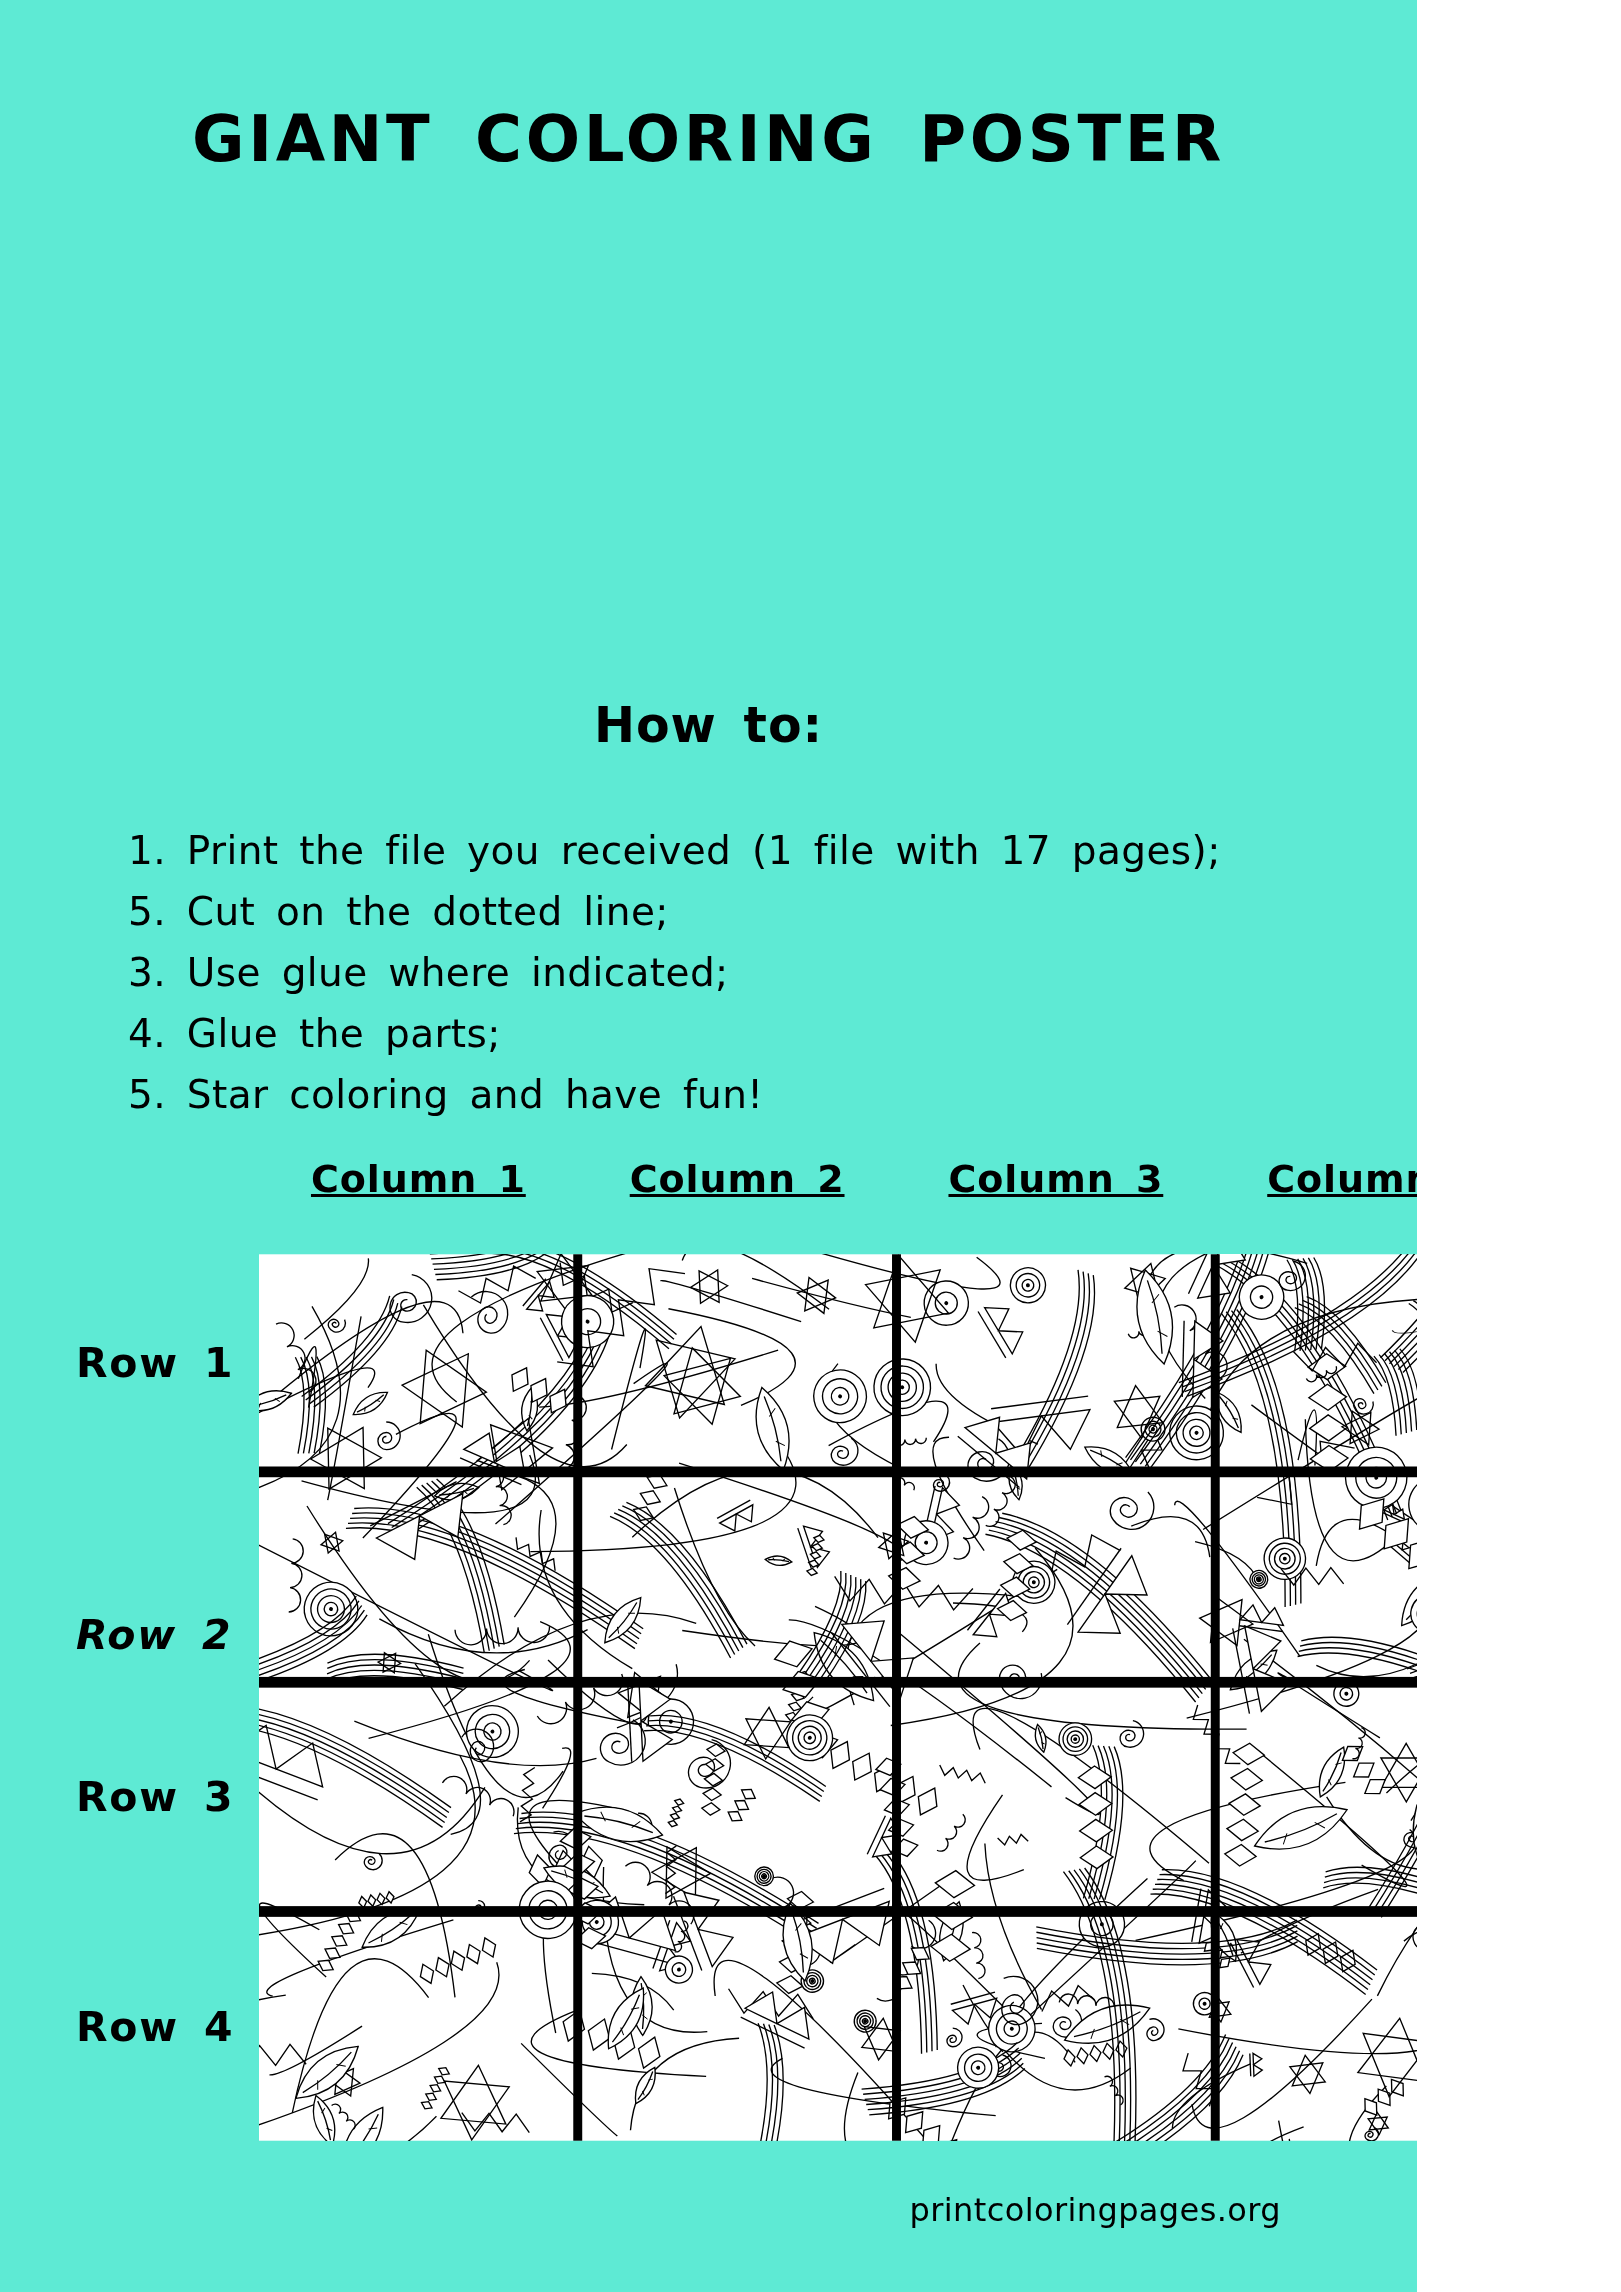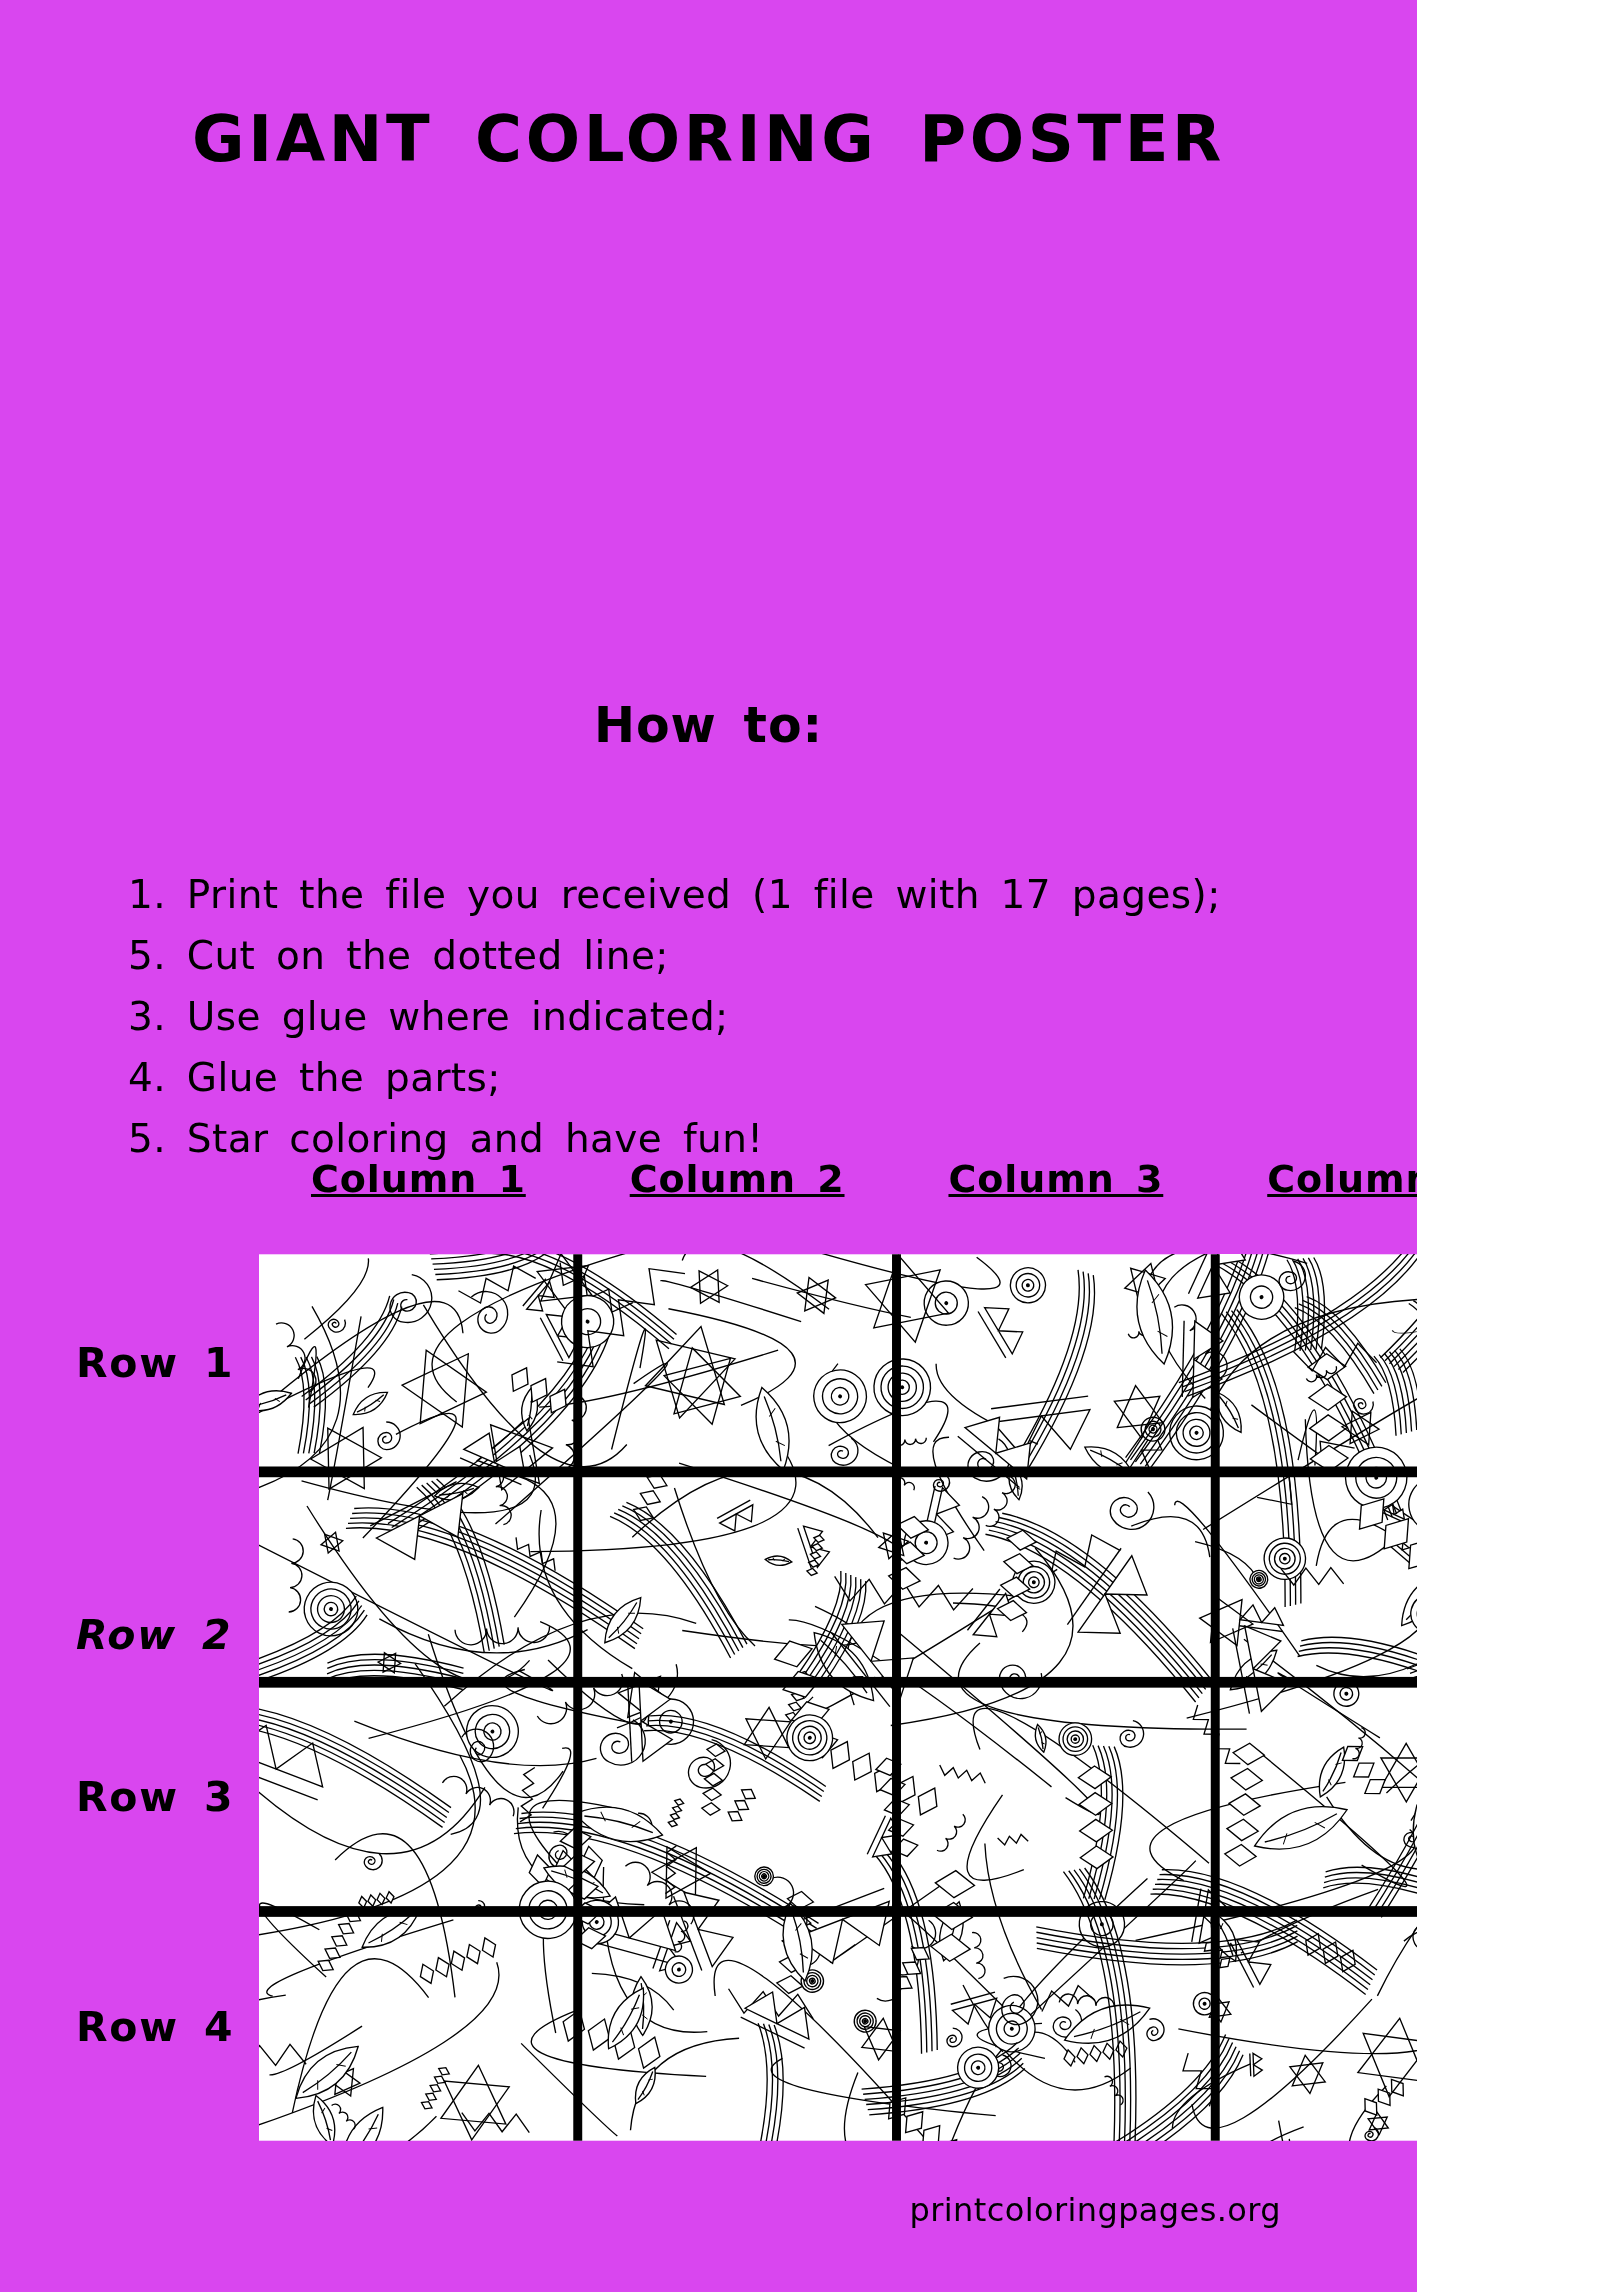--- a/index.html
+++ b/index.html
@@ -1,19 +1,19 @@
 <!DOCTYPE html>
 <html style="font-size:14.3px"><head>
 <meta charset="utf-8">
 <style>
   html,body{margin:0;padding:0;background:#ffffff;}
   .page{
     position:relative;
     width:1417px;height:2293px;
-    background:#d946ef;
+    background:#5eead4;
     overflow:hidden;
     font-family:"DejaVu Sans", sans-serif;
     color:#000;
   }
   .title{
     position:absolute;top:106px;left:0;width:100%;
     text-align:center;
     font-size:64px;font-weight:700;
     letter-spacing:3.6px;word-spacing:16px;
     line-height:1.05;
@@ -27,21 +27,21 @@
   .need-heading{top:253px;}
   .howto-heading{top:697px;}
   .list{
     position:absolute;left:128px;
     font-size:39px;font-weight:400;
     letter-spacing:0.4px;word-spacing:8px;
     line-height:61px;
     white-space:nowrap;
   }
   .need-list{top:369px;}
-  .howto-list{top:820px;margin-top:44px;}
+  .howto-list{top:820px;}
   .list-line{height:61px;}
   .col-headers{
     position:absolute;left:259px;top:1157px;width:1275px;
     display:flex;
     text-decoration:underline;
   }
   .col-header{
     flex:1 1 0;
     text-align:center;
     font-size:38px;font-weight:700;

